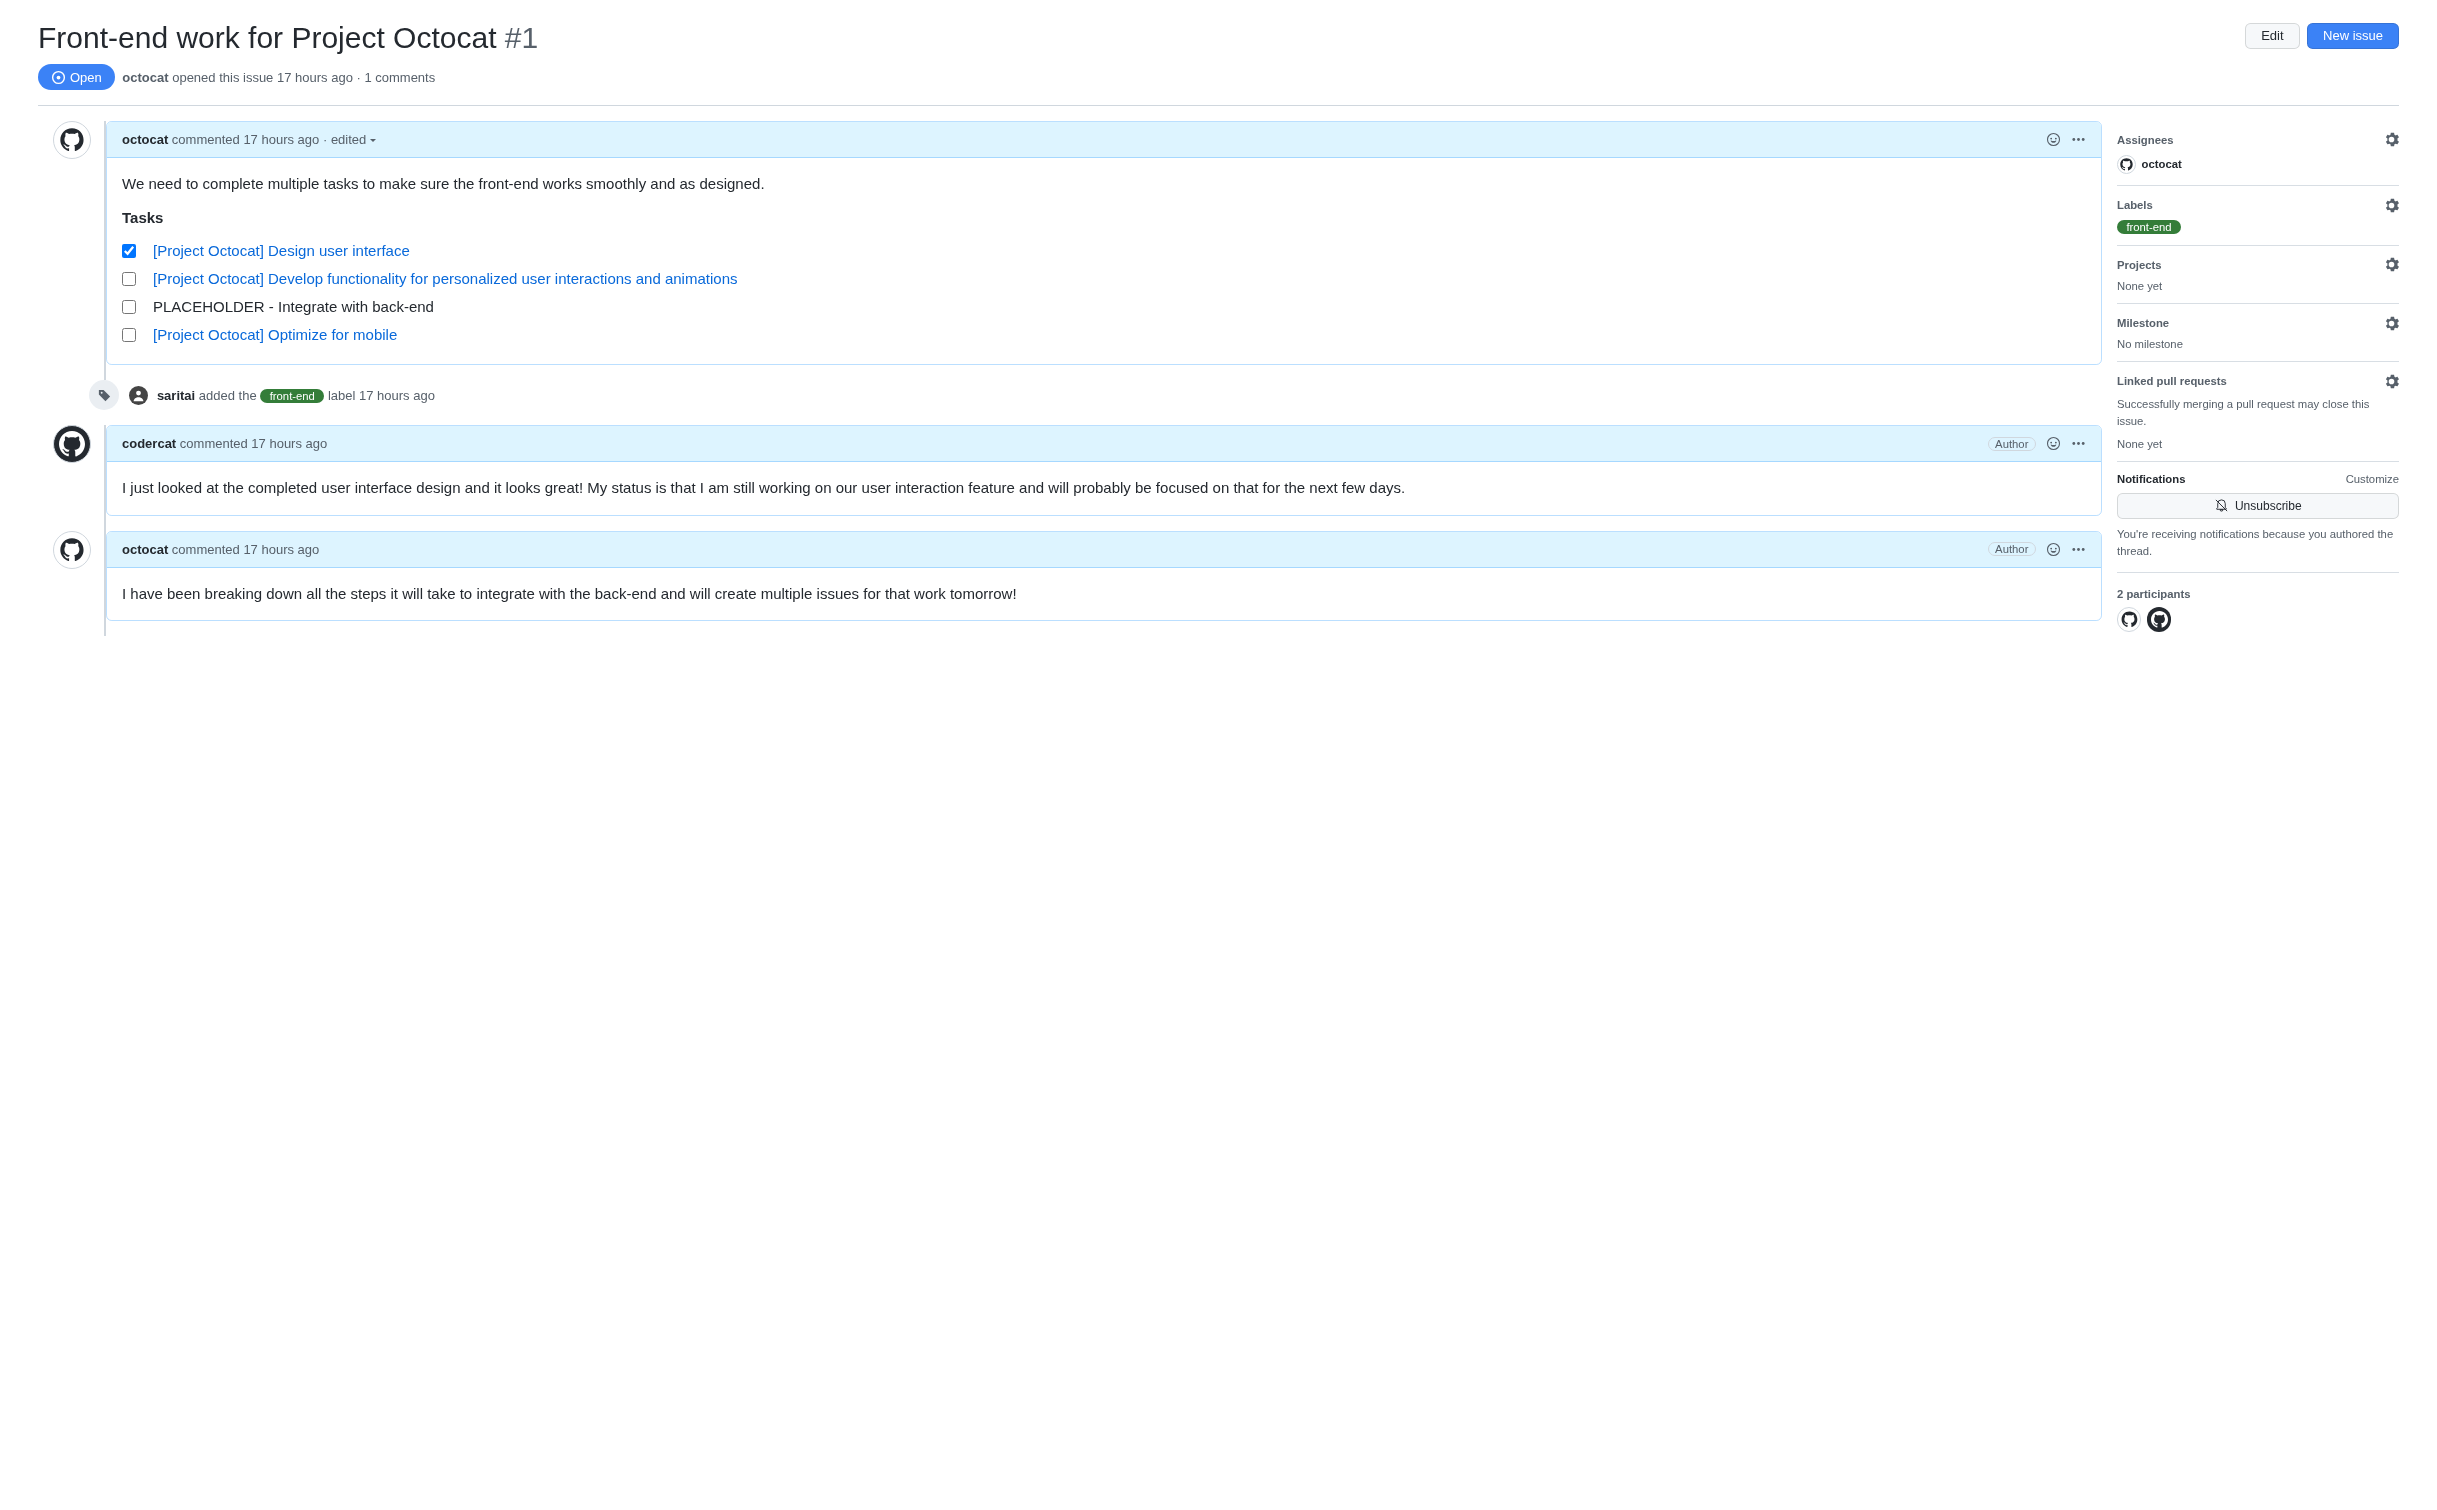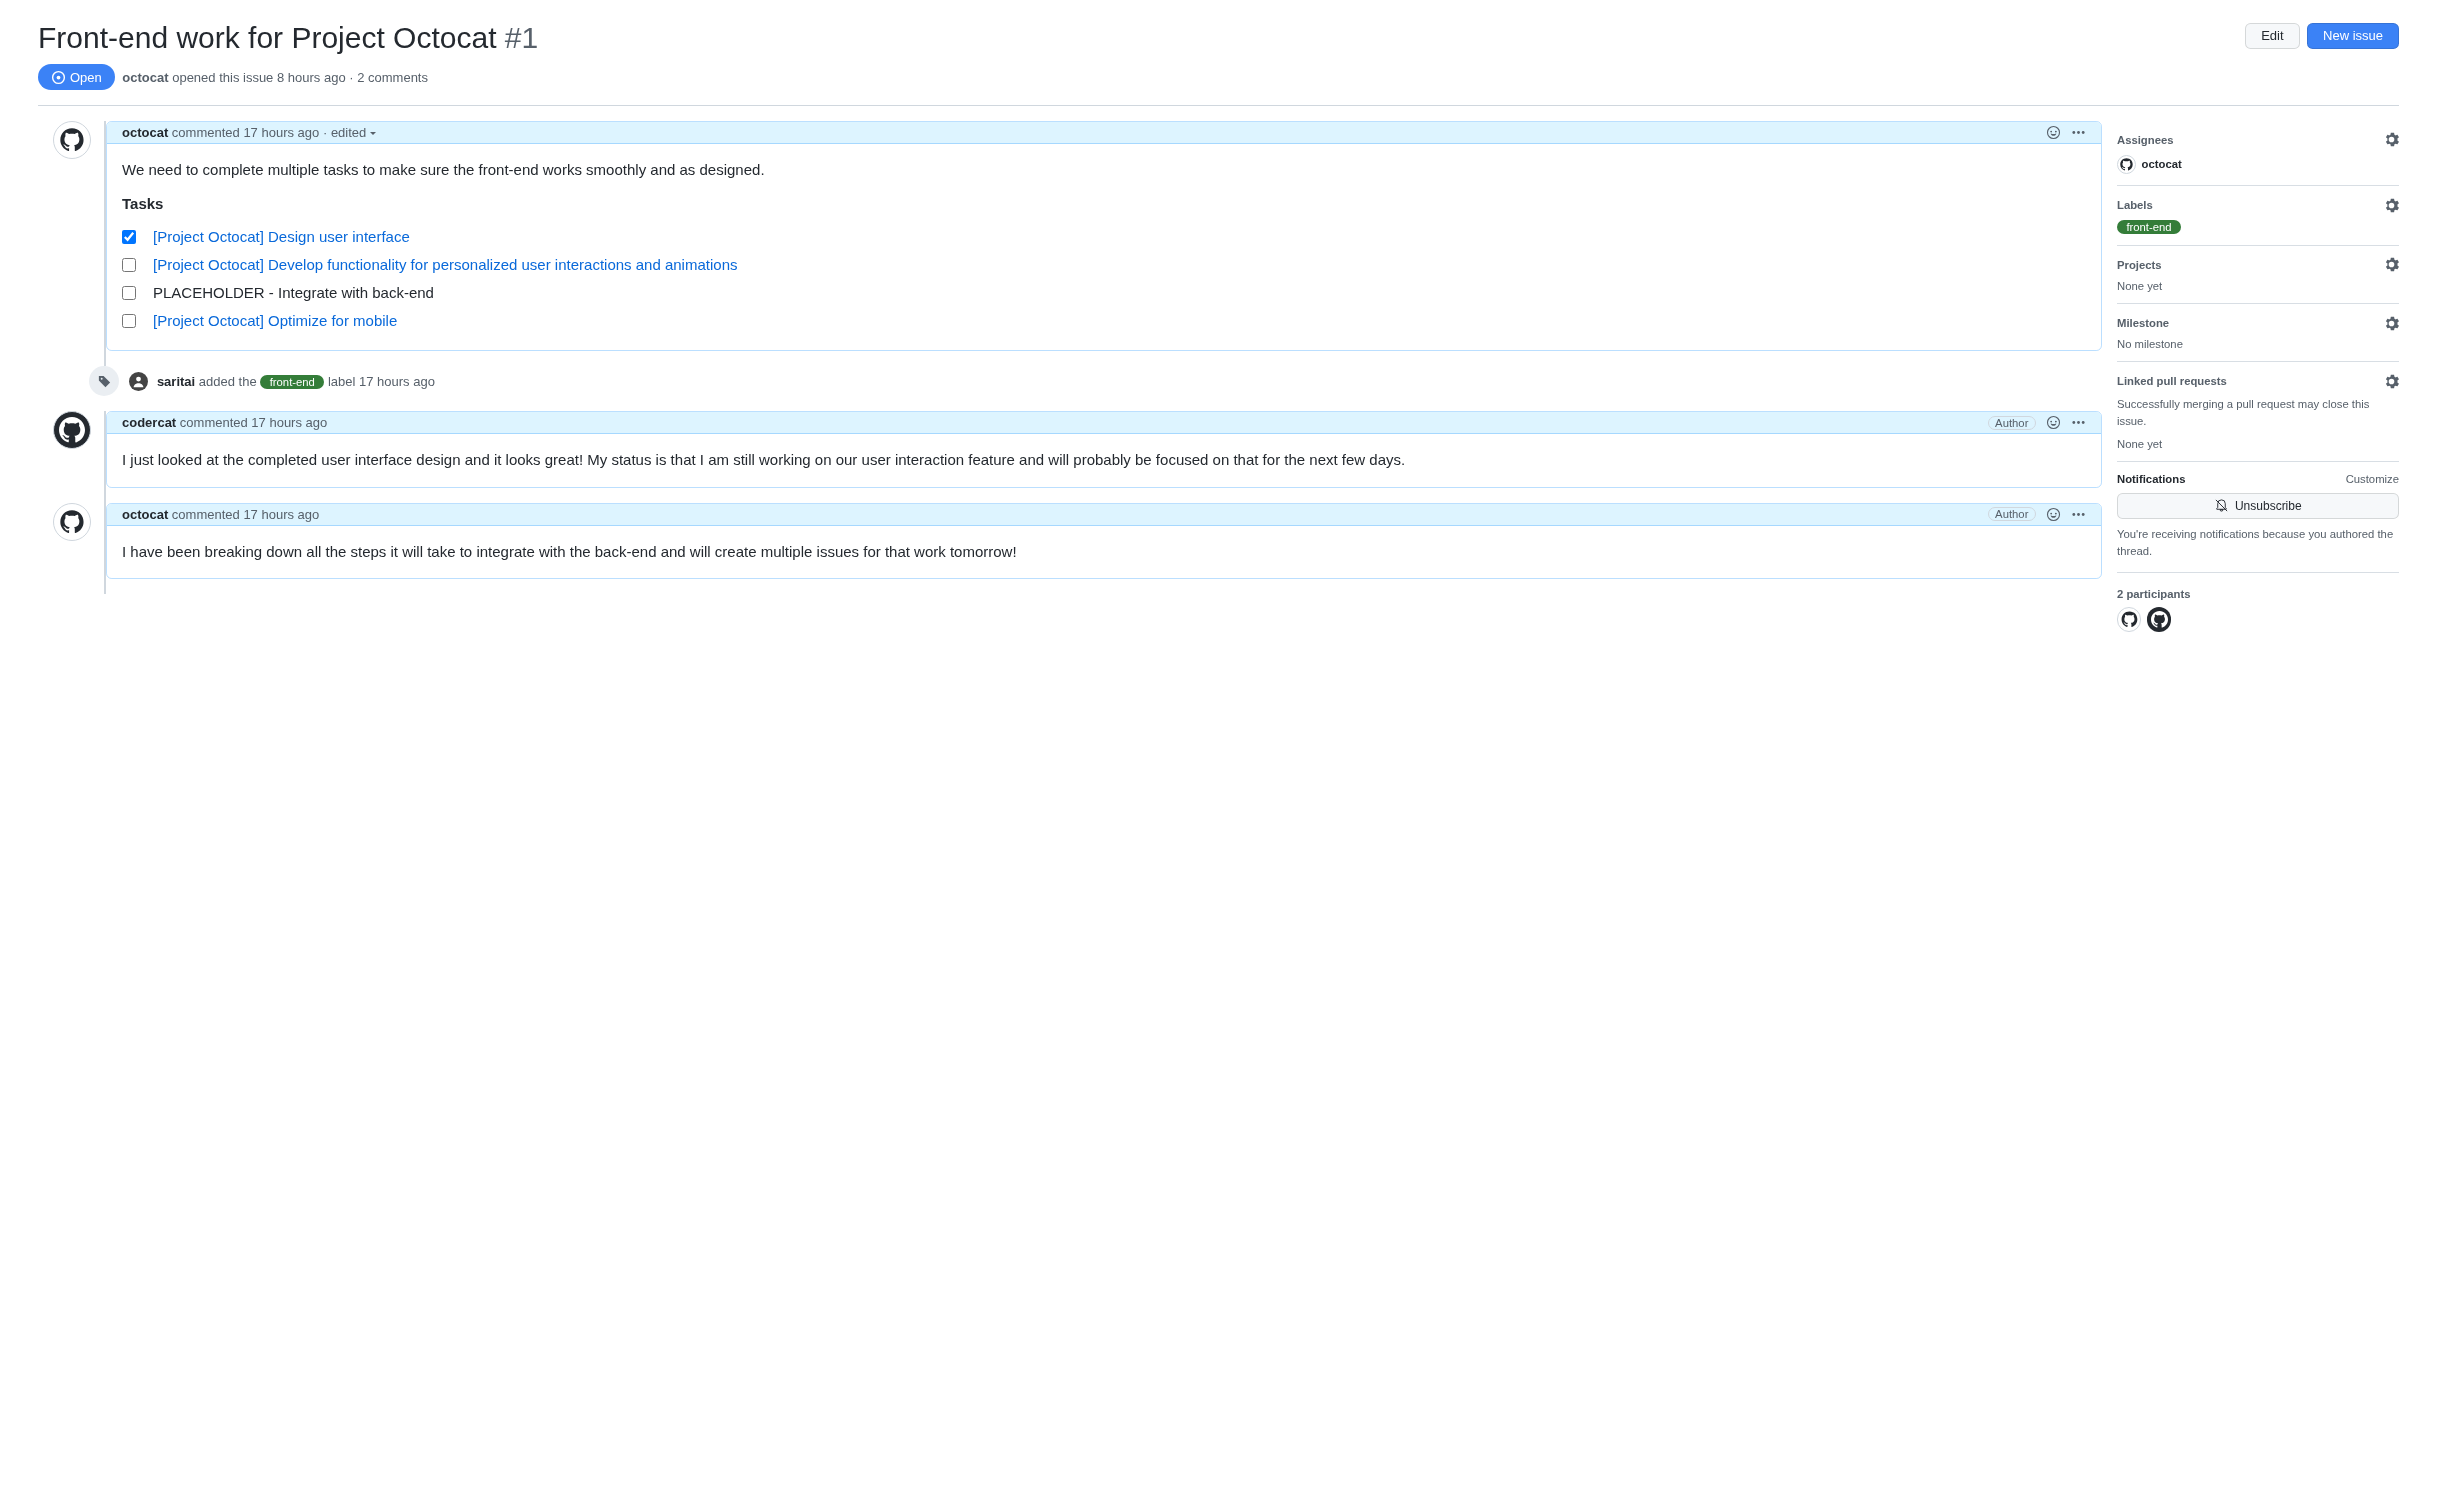--- a/index.html
+++ b/index.html
@@ -75,21 +75,21 @@
 .avatar.dark svg { fill: #fff; width: 26px; height: 26px; }
 .comment-box {
   flex: 1;
   border: 0.9px solid #d0d7de;
   border-radius: 5.6px;
   overflow: hidden;
 }
 .comment-box.highlighted { border-color: #54aeff66; }
 .comment-header {
   background: #f6f8fa;
-  padding: 3px 15px;
+  padding: 10px 15px;
   display: flex;
   justify-content: space-between;
   align-items: center;
   color: #57606a;
   border-bottom: 0.9px solid #d0d7de;
 }
 .comment-box.highlighted .comment-header { background: #ddf4ff; border-bottom-color: #54aeff66; }
 .comment-header .author { font-weight: 600; color: #24292f; }
 .comment-header-right { display: flex; align-items: center; gap: 10px; }
 .author-badge {
@@ -157,21 +157,21 @@
 <div class="meta-row">
   <span class="state-badge">
     <svg width="15" height="15" viewBox="0 0 16 16">
         <path d="M8 1a7 7 0 100 14A7 7 0 008 1zm0 1.5a5.5 5.5 0 110 11 5.5 5.5 0 010-11z"></path>
         <circle cx="8" cy="8" r="2"></circle>
       </svg>
     <span>Open</span>
   </span>
   <span class="meta-text">
     <a class="author">octocat</a>
-    <span>opened this issue 8 hours ago · 2 comments</span>
+    <span>opened this issue 17 hours ago · 1 comments</span>
   </span>
 </div>
 
 <hr class="divider">
 
 <div class="layout">
 
   <div class="main-col">
 
     <div class="timeline-item">

